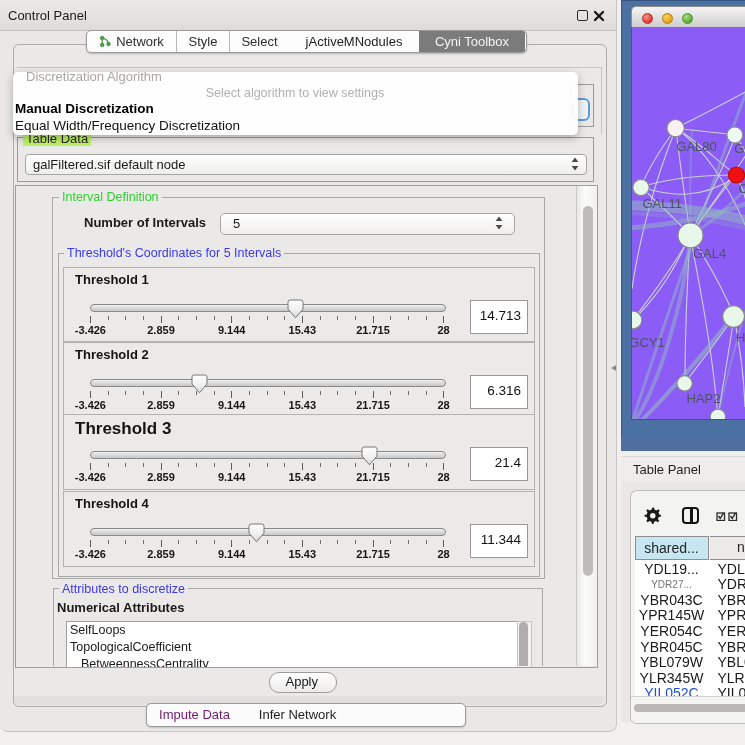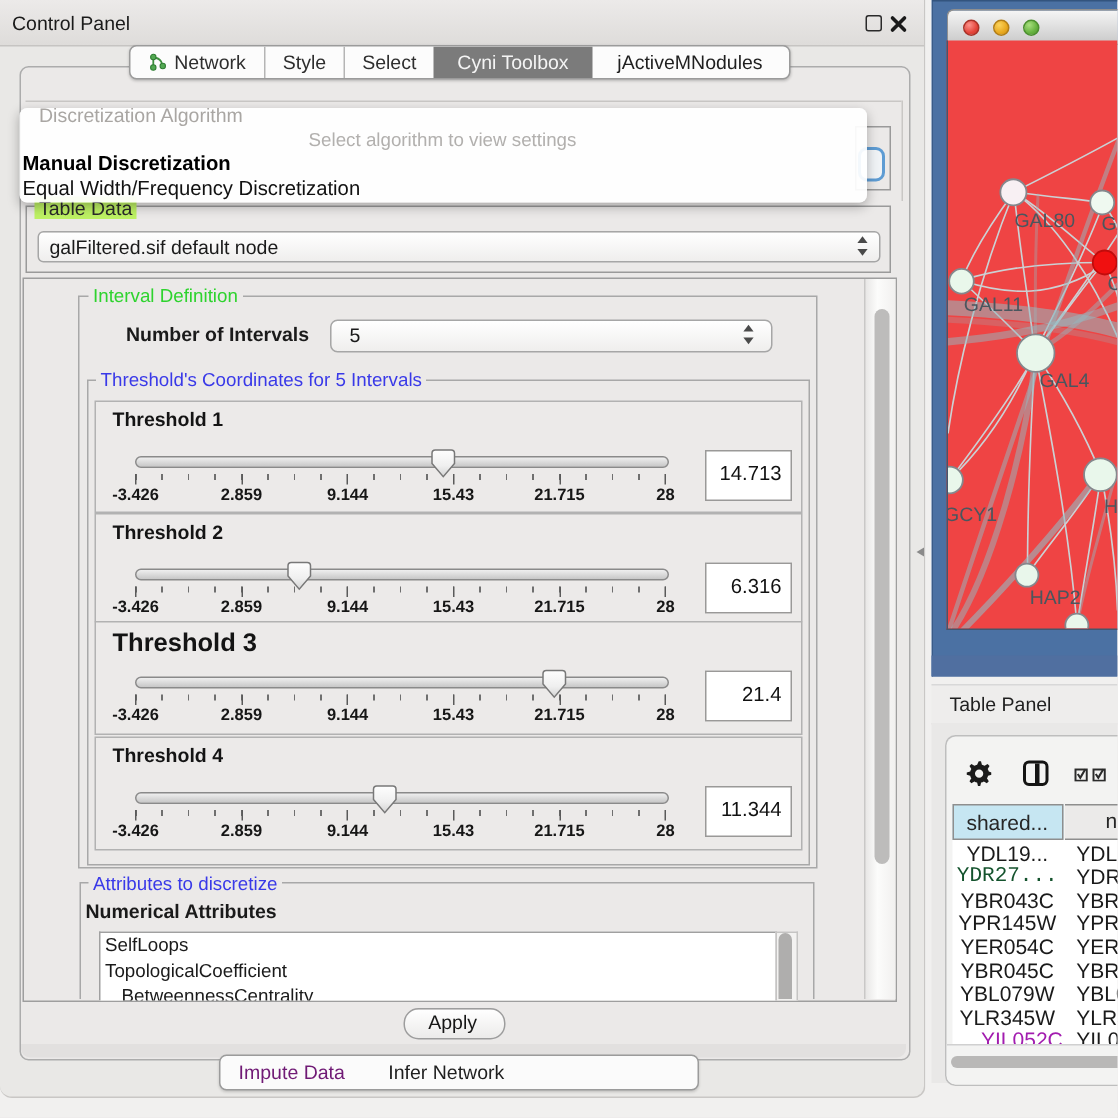--- a/index.html
+++ b/index.html
@@ -21,22 +21,22 @@
 <div class="abs" style="left:14px;top:696px;width:590px;height:9px;background:#E2E0DF;border-radius:0 0 6px 6px;"></div>
 <div class="abs" style="left:86px;top:30px;width:438.5px;height:21px;background:#FCFCFC;border:1px solid #9B9B9B;border-radius:5px;box-shadow:0 1px 2px rgba(0,0,0,0.22);overflow:hidden;display:flex;">
 <div style="width:89px;display:flex;align-items:center;justify-content:center;font-size:13px;color:#2e2e2e;border-right:1px solid #B5B5B5;"><svg width="13" height="13" viewBox="0 0 13 13" style="margin-right:4px;">
         <path d="M3.2,4.5 L3.2,8.5 M4.5,3.5 C7.5,4 8.5,5.5 9,7.5" stroke="#3F8F3F" stroke-width="1.2" fill="none"></path>
         <circle cx="3.2" cy="3" r="1.8" fill="#52A852" stroke="#2E7D32" stroke-width="0.7"></circle>
         <circle cx="3.2" cy="10" r="1.8" fill="#52A852" stroke="#2E7D32" stroke-width="0.7"></circle>
         <circle cx="9.5" cy="9" r="1.8" fill="#52A852" stroke="#2E7D32" stroke-width="0.7"></circle>
       </svg>Network</div>
 <div style="width:52px;display:flex;align-items:center;justify-content:center;font-size:13px;color:#2e2e2e;border-right:1px solid #B5B5B5;">Style</div>
 <div style="width:59px;display:flex;align-items:center;justify-content:center;font-size:13px;color:#2e2e2e;">Select</div>
+<div style="width:130px;display:flex;align-items:center;justify-content:center;font-size:13px;color:#1f1f1f;">jActiveMNodules</div>
 <div style="width:106px;display:flex;align-items:center;justify-content:center;font-size:13px;color:#F4F4F4;background:#7B7B7B;">Cyni Toolbox</div>
-<div style="width:130px;display:flex;align-items:center;justify-content:center;font-size:13px;color:#1f1f1f;">jActiveMNodules</div>
 </div>
 <div class="abs" style="left:570px;top:84px;width:22px;height:40.5px;border:1px solid #9A9A9A;background:#EBE9E8;"></div>
 <div class="abs" style="left:572px;top:97.5px;width:14px;height:19px;border:2.5px solid #5E9CD3;border-radius:6px;background:#F0F3F6;"></div>
 <div class="abs" style="left:17px;top:137px;width:575px;height:43px;border:1px solid #9A9A9A;"></div>
 <div class="txt" style="left:23px;top:131px;font-size:13px;color:#2a2a2a;background:#bef264;padding:0 3px;">Table Data</div>
 <div class="abs" style="left:25px;top:154px;width:560px;height:19px;background:linear-gradient(#FFFFFF,#EFEEED);border:1px solid #A6A6A6;border-radius:4px;"></div>
 <div class="txt" style="left:33px;top:157px;font-size:13px;color:#1a1a1a;">galFiltered.sif default node</div>
 <svg class="abs" style="left:568px;top:156px;" width="14" height="16" viewBox="0 0 14 16">
     <path d="M7,1.5 L10.4,6 L3.6,6 Z" fill="#4a4a4a"></path>
     <path d="M7,14.5 L10.4,10 L3.6,10 Z" fill="#4a4a4a"></path>
@@ -190,21 +190,21 @@
 <div class="txt" style="left:295px;top:86px;transform:translateX(-50%);font-size:12.5px;color:#B2B0AE;">Select algorithm to view settings</div>
 <div class="txt" style="left:15px;top:101px;font-size:13.5px;font-weight:bold;color:#000;">Manual Discretization</div>
 <div class="txt" style="left:15px;top:118px;font-size:13.5px;color:#111;">Equal Width/Frequency Discretization</div>
 <div class="abs" style="left:611px;top:365px;width:0;height:0;border-top:3.5px solid transparent;border-bottom:3.5px solid transparent;border-right:5px solid #8A8A8A;"></div>
 <div class="abs" style="left:621px;top:0;width:124px;height:451px;background:#4B71A3;box-shadow:inset 0 1px 0 #33547E, inset 1px 0 0 #3A5B87;"></div>
 <div class="abs" style="left:621px;top:437px;width:124px;height:14px;background:#506FA0;"></div>
 <div class="abs" style="left:631px;top:5.5px;width:114px;height:22px;background:linear-gradient(#F5F5F5,#C9C9C9);border:1px solid #8F8F8F;border-right:none;border-radius:5px 0 0 0;"></div>
 <div class="abs" style="left:642.2px;top:12.7px;width:9px;height:9px;border-radius:50%;background:radial-gradient(circle at 35% 30%,#FC938C,#E4443A 60%,#C03A2F);border:0.5px solid #A83228;"></div>
 <div class="abs" style="left:662.1px;top:12.7px;width:9px;height:9px;border-radius:50%;background:radial-gradient(circle at 35% 30%,#FBD35C,#E8A81F 60%,#C98E14);border:0.5px solid #B27E17;"></div>
 <div class="abs" style="left:682.2px;top:12.7px;width:9px;height:9px;border-radius:50%;background:radial-gradient(circle at 35% 30%,#A8DF7E,#66B23F 60%,#539230);border:0.5px solid #4C8F2F;"></div>
-<div class="abs" style="left:631px;top:27px;width:114px;height:393px;background:#ef4444;border-left:1px solid #45566C;border-bottom:1px solid #45566C;box-sizing:border-box;overflow:hidden;">
+<div class="abs" style="left:631px;top:27px;width:114px;height:393px;background:#8b5cf6;border-left:1px solid #45566C;border-bottom:1px solid #45566C;box-sizing:border-box;overflow:hidden;">
     <div style="position:absolute;left:0;top:0;width:114px;height:393px;">
 <svg width="113" height="392" viewBox="0 0 113 392" style="position:absolute;left:0;top:0;">
 <g fill="none" stroke="#CBD1D4" stroke-width="1.1">
 <path d="M44,101 C70,88 95,75 115,64"></path>
 <path d="M44,101 C65,114 86,134 104,148"></path>
 <path d="M44,101 C48,140 54,176 58,208"></path>
 <path d="M44,101 C30,120 17,140 9,160"></path>
 <path d="M44,101 C20,160 6,220 0,262"></path>
 <path d="M44,101 C66,104 88,106 103,108"></path>
 <path d="M9,160 C25,175 45,194 58,208"></path>
@@ -277,30 +277,30 @@
         <path d="M14.5,4 L16.2,6.5 L19.5,0.8" stroke-width="1.4"></path>
       </g>
     </svg>
 <div style="position:absolute;left:4px;top:45px;width:74px;height:24px;background:#C6E6F2;border:1px solid #8E8E8E;box-sizing:border-box;"></div>
 <div style="position:absolute;left:4px;top:45px;width:74px;height:24px;line-height:24px;text-align:center;font-size:14px;color:#262626;">shared...</div>
 <div style="position:absolute;left:79px;top:45px;width:43px;height:24px;background:#EBEAE9;border-top:1px solid #8E8E8E;border-bottom:1px solid #8E8E8E;box-sizing:border-box;"></div>
 <div style="position:absolute;left:106.5px;top:48px;font-size:14px;color:#262626;">na</div>
 <div style="position:absolute;left:4px;top:69px;width:118px;height:136.5px;background:#FFFFFF;"></div>
 <div style="position:absolute;left:4px;top:71px;width:74px;height:15.25px;line-height:15.25px;text-align:center;font-size:14px;color:#1a1a1a;">YDL19...</div>
 <div style="position:absolute;left:87px;top:71px;height:15.25px;line-height:15.25px;font-size:14px;color:#1a1a1a;white-space:nowrap;">YDL1</div>
-<div style="position:absolute;left:4px;top:86.6px;width:74px;height:15.25px;line-height:15.25px;text-align:center;font-size:14px;color:#14532d;font-family:Liberation Mono, monospace;">YDR27...</div>
+<div style="position:absolute;left:4px;top:86.6px;width:74px;height:15.25px;line-height:15.25px;text-align:center;font-size:10px;color:#737373;">YDR27...</div>
 <div style="position:absolute;left:87px;top:86.6px;height:15.25px;line-height:15.25px;font-size:14px;color:#1a1a1a;white-space:nowrap;">YDR2</div>
 <div style="position:absolute;left:4px;top:102.19999999999999px;width:74px;height:15.25px;line-height:15.25px;text-align:center;font-size:14px;color:#1a1a1a;">YBR043C</div>
 <div style="position:absolute;left:87px;top:102.19999999999999px;height:15.25px;line-height:15.25px;font-size:14px;color:#1a1a1a;white-space:nowrap;">YBR0</div>
 <div style="position:absolute;left:4px;top:117.79999999999998px;width:74px;height:15.25px;line-height:15.25px;text-align:center;font-size:14px;color:#1a1a1a;">YPR145W</div>
 <div style="position:absolute;left:87px;top:117.79999999999998px;height:15.25px;line-height:15.25px;font-size:14px;color:#1a1a1a;white-space:nowrap;">YPR1</div>
 <div style="position:absolute;left:4px;top:133.39999999999998px;width:74px;height:15.25px;line-height:15.25px;text-align:center;font-size:14px;color:#1a1a1a;">YER054C</div>
 <div style="position:absolute;left:87px;top:133.39999999999998px;height:15.25px;line-height:15.25px;font-size:14px;color:#1a1a1a;white-space:nowrap;">YER0</div>
 <div style="position:absolute;left:4px;top:148.99999999999997px;width:74px;height:15.25px;line-height:15.25px;text-align:center;font-size:14px;color:#1a1a1a;">YBR045C</div>
 <div style="position:absolute;left:87px;top:148.99999999999997px;height:15.25px;line-height:15.25px;font-size:14px;color:#1a1a1a;white-space:nowrap;">YBR0</div>
 <div style="position:absolute;left:4px;top:164.59999999999997px;width:74px;height:15.25px;line-height:15.25px;text-align:center;font-size:14px;color:#1a1a1a;">YBL079W</div>
 <div style="position:absolute;left:87px;top:164.59999999999997px;height:15.25px;line-height:15.25px;font-size:14px;color:#1a1a1a;white-space:nowrap;">YBL0</div>
 <div style="position:absolute;left:4px;top:180.19999999999996px;width:74px;height:15.25px;line-height:15.25px;text-align:center;font-size:14px;color:#1a1a1a;">YLR345W</div>
 <div style="position:absolute;left:87px;top:180.19999999999996px;height:15.25px;line-height:15.25px;font-size:14px;color:#1a1a1a;white-space:nowrap;">YLR3</div>
-<div style="position:absolute;left:4px;top:195.79999999999995px;width:74px;height:15.25px;line-height:15.25px;text-align:right;font-size:14px;color:#a21caf;">YIL052C</div>
+<div style="position:absolute;left:4px;top:195.79999999999995px;width:74px;height:15.25px;line-height:15.25px;text-align:center;font-size:14px;color:#1d4ed8;">YIL052C</div>
 <div style="position:absolute;left:87px;top:195.79999999999995px;height:15.25px;line-height:15.25px;font-size:14px;color:#1a1a1a;white-space:nowrap;">YIL0</div>
 <div style="position:absolute;left:0px;top:205.5px;width:122px;height:26.5px;background:#F3F3F2;border-top:1px solid #D0D0D0;"></div>
 <div style="position:absolute;left:3px;top:213px;width:119px;height:8.5px;background:#B9B8B7;border-radius:4.5px;"></div>
 </div>
 </body></html>

